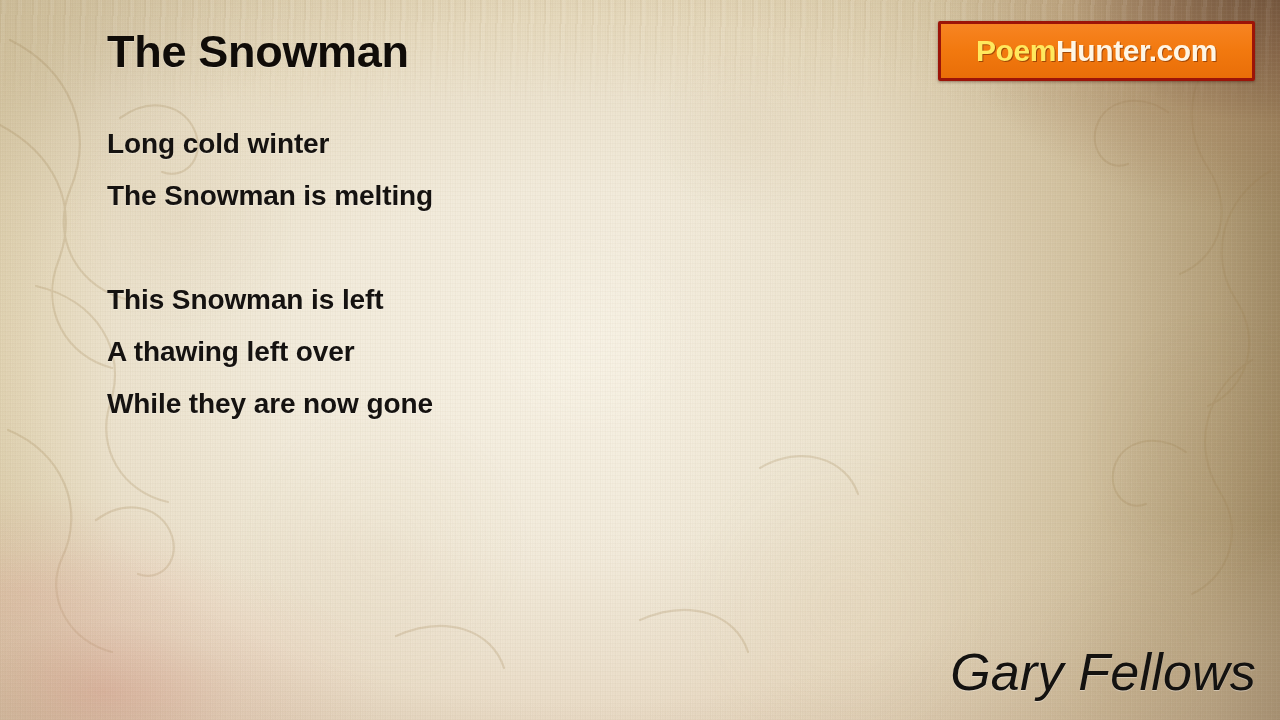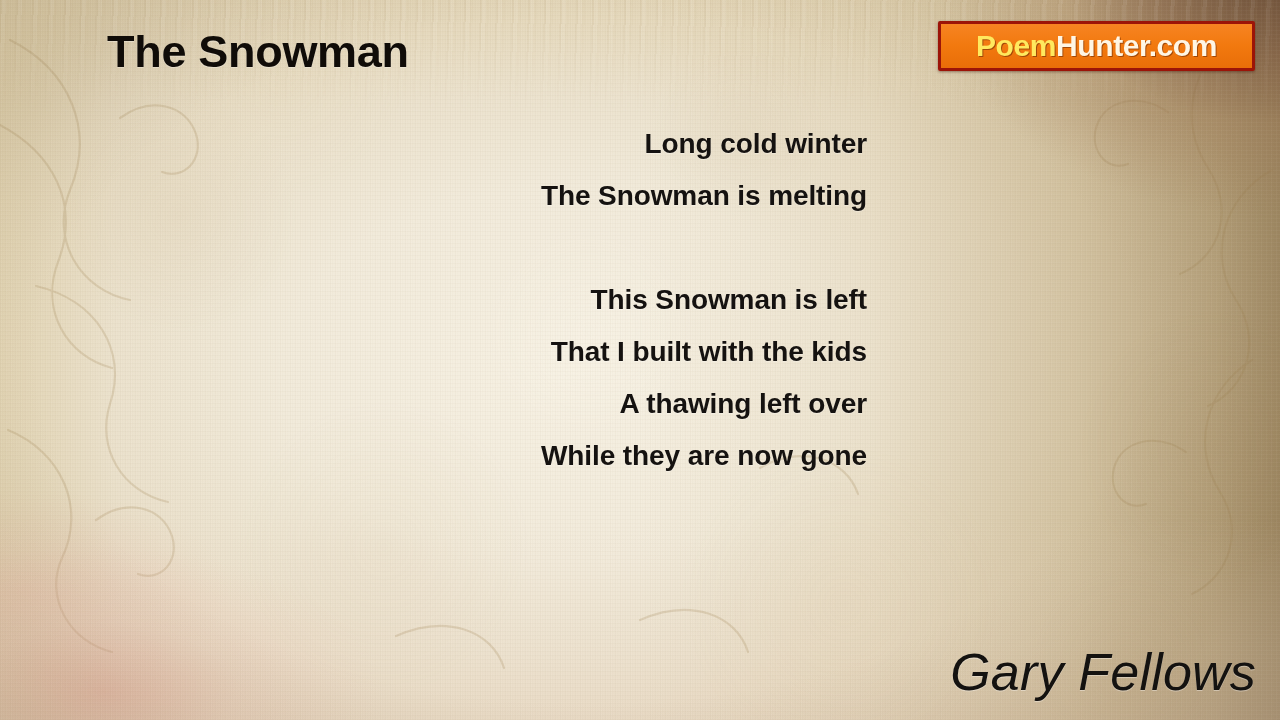--- a/index.html
+++ b/index.html
@@ -8,21 +8,20 @@
     background: #2b2b2b;
   }
 
   #poem-card {
     position: relative;
     width: 1280px;
     height: 720px;
     overflow: hidden;
     font-family: "Liberation Sans", sans-serif;
     background-color: #86efac;
-    text-align: right;
   }
 
   
   .bg-layer {
     position: absolute;
     inset: 0;
     pointer-events: none;
   }
 
   
@@ -193,21 +192,21 @@
     text-shadow: 0 1px 0 rgba(255,255,255,0.28);
   }
   .poem-line.blank { color: transparent; }
 
   
   #poemhunter-badge {
     position: absolute;
     left: 938px;
     top: 21px;
     width: 317px;
-    height: 50px;
+    height: 60px;
     box-sizing: border-box;
     background: linear-gradient(180deg, #F78422 0%, #F2790F 48%, #E96E08 100%);
     border: 3px solid #9C1408;
     border-radius: 2px;
     display: flex;
     align-items: center;
     justify-content: center;
     box-shadow: 0 1px 3px rgba(60,20,8,0.45);
   }
 
@@ -279,21 +278,20 @@
 
   <div id="content">
 
     <div id="poem-title">The Snowman</div>
 
     <div id="poem-body">
       <div class="poem-line">Long cold winter</div>
       <div class="poem-line">The Snowman is melting</div>
       <div class="poem-line blank"></div>
       <div class="poem-line">This Snowman is left</div>
-      <div class="poem-line">That I built with the kids</div>
       <div class="poem-line">A thawing left over</div>
       <div class="poem-line">While they are now gone</div>
     </div>
 
     <div id="poemhunter-badge">
       <div id="poemhunter-wordmark"><span class="wm-poem">Poem</span><span class="wm-hunter">Hunter.com</span></div>
     </div>
 
     <div id="author-name">Gary Fellows</div>
 

